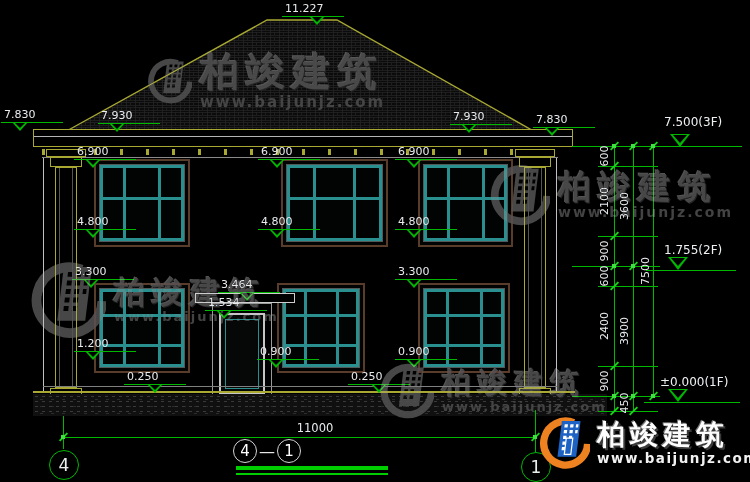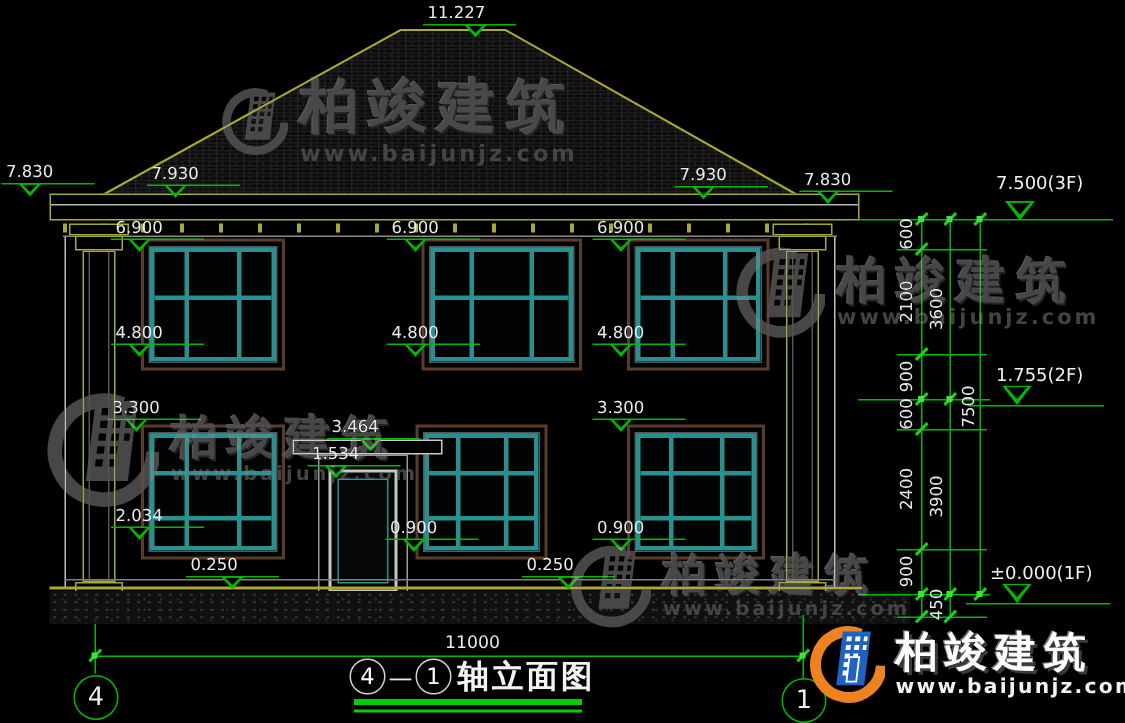--- a/index.html
+++ b/index.html
@@ -288,21 +288,21 @@
     <div class="t">3.464</div>
       <div class="ln"></div>
       <div class="tri" style="left:18px;"></div>
   </div>
   <div class="m" style="left:208px;top:297px;">
     <div class="t">1.534</div>
       <div class="ln"></div>
       <div class="tri"></div>
   </div>
   <div class="m" style="left:77px;top:338px;">
-    <div class="t">2.034</div>
+    <div class="t">1.200</div>
       <div class="ln"></div>
       <div class="tri"></div>
   </div>
   <div class="m" style="left:260px;top:346px;">
     <div class="t">0.900</div>
       <div class="ln"></div>
       <div class="tri"></div>
   </div>
   <div class="m" style="left:398px;top:346px;">
     <div class="t">0.900</div>
@@ -395,21 +395,20 @@
     <span>4</span>
   </div>
   <div class="axb" style="left:521px;top:452px;">
     <span>1</span>
   </div>
 
   <div id="titleblock">
     <div class="bub">4</div>
     <div class="tdash">—</div>
     <div class="bub">1</div>
-    <div class="ttxt">轴立面图</div>
   </div>
   <div style="position:absolute;left:236px;top:466px;width:152px;height:4px;background:#00ce00;"></div>
   <div style="position:absolute;left:236px;top:473px;width:152px;height:2px;background:#00ce00;"></div>
 
   <div class="wm" style="left:146px;top:52px;">
     <svg width="46" height="54" style="color:#4f4f4f">
         <use href="#bjlogo"></use>
       </svg>
     <div class="col">
       <div class="wb" style="font-size:39px;">柏竣建筑</div>

